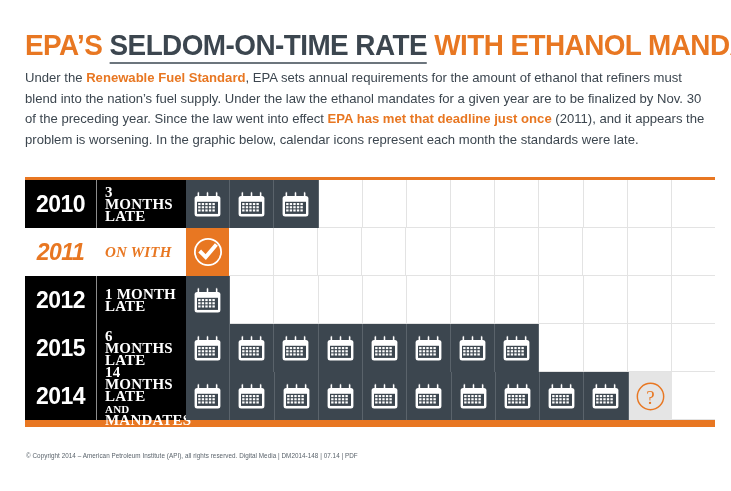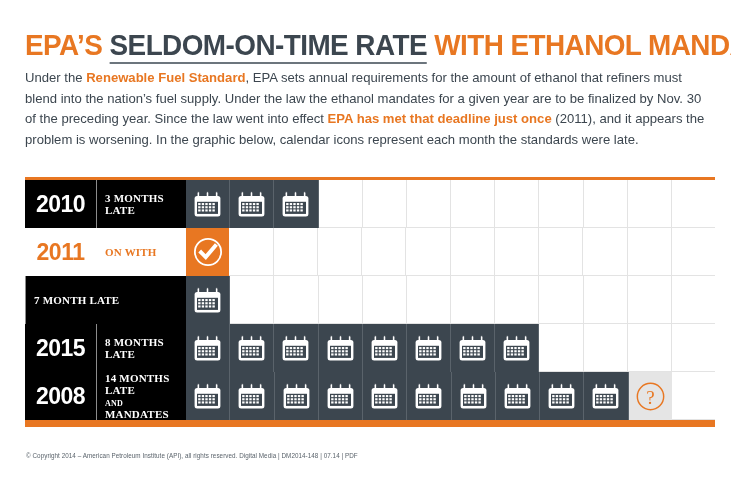--- a/index.html
+++ b/index.html
@@ -83,21 +83,21 @@
   }
 
   
   .label-block {
     display: flex;
     width: 161px;
     flex: 0 0 161px;
     background: #000000;
     align-items: center;
   }
-  .row.on-time .label-block { background: #ffffff; }
+  .row.on-time .label-block { background: #ffffff; font-style: italic; }
 
   .year {
     width: 71px;
     flex: 0 0 71px;
     text-align: center;
     font-size: 23px;
     font-weight: bold;
     color: #ffffff;
     letter-spacing: -0.5px;
   }
@@ -109,21 +109,21 @@
     background: rgba(255,255,255,0.55);
     flex: 0 0 1px;
   }
   .row.on-time .divider { background: #ffffff; }
 
   .status {
     flex: 1;
     padding-left: 8px;
     padding-right: 4px;
     font-family: "Liberation Serif", serif;
-    font-size: 11px;
+    font-size: 15px;
     font-weight: bold;
     color: #ffffff;
     font-variant: small-caps;
     letter-spacing: 0.2px;
     line-height: 12px;
   }
   .row.on-time .status { color: #E87722; }
 
   
   .cells {
@@ -319,22 +319,23 @@
             <div class="cell"></div>
             <div class="cell"></div>
             <div class="cell"></div>
             <div class="cell"></div>
             <div class="cell"></div>
             <div class="cell"></div>
           </div>
         </div>
         <div class="row">
           <div class="label-block">
+            <div class="year">2012</div>
             <div class="divider"></div>
-            <div class="status">7 MONTH LATE</div>
+            <div class="status">1 MONTH LATE</div>
           </div>
           <div class="cells">
             <div class="cell late">
               <svg class="cal" viewBox="0 0 28 27">
                 <rect x="3.2" y="0.8" width="2.6" height="6.2" rx="1.3" fill="#ffffff" stroke="#3C464F" stroke-width="0.9"></rect>
                 <rect x="12.7" y="0.8" width="2.6" height="6.2" rx="1.3" fill="#ffffff" stroke="#3C464F" stroke-width="0.9"></rect>
                 <rect x="22.2" y="0.8" width="2.6" height="6.2" rx="1.3" fill="#ffffff" stroke="#3C464F" stroke-width="0.9"></rect>
                 <rect x="0.6" y="5.2" width="26.8" height="21.2" rx="2.6" fill="#ffffff"></rect>
                 <rect x="3.1" y="11.2" width="21.8" height="12.6" fill="#3C464F"></rect>
                 <g fill="#ffffff">
@@ -366,21 +367,21 @@
             <div class="cell"></div>
             <div class="cell"></div>
             <div class="cell"></div>
             <div class="cell"></div>
           </div>
         </div>
         <div class="row">
           <div class="label-block">
             <div class="year">2015</div>
             <div class="divider"></div>
-            <div class="status">8 MONTHS LATE</div>
+            <div class="status">6 MONTHS LATE</div>
           </div>
           <div class="cells">
             <div class="cell late">
               <svg class="cal" viewBox="0 0 28 27">
                 <rect x="3.2" y="0.8" width="2.6" height="6.2" rx="1.3" fill="#ffffff" stroke="#3C464F" stroke-width="0.9"></rect>
                 <rect x="12.7" y="0.8" width="2.6" height="6.2" rx="1.3" fill="#ffffff" stroke="#3C464F" stroke-width="0.9"></rect>
                 <rect x="22.2" y="0.8" width="2.6" height="6.2" rx="1.3" fill="#ffffff" stroke="#3C464F" stroke-width="0.9"></rect>
                 <rect x="0.6" y="5.2" width="26.8" height="21.2" rx="2.6" fill="#ffffff"></rect>
                 <rect x="3.1" y="11.2" width="21.8" height="12.6" fill="#3C464F"></rect>
                 <g fill="#ffffff">
@@ -585,21 +586,21 @@
               </svg>
             </div>
             <div class="cell"></div>
             <div class="cell"></div>
             <div class="cell"></div>
             <div class="cell"></div>
           </div>
         </div>
         <div class="row">
           <div class="label-block">
-            <div class="year">2008</div>
+            <div class="year">2014</div>
             <div class="divider"></div>
             <div class="status">
               <div>14 MONTHS LATE</div>
               <div>and MANDATES</div>
             </div>
           </div>
           <div class="cells">
             <div class="cell late">
               <svg class="cal" viewBox="0 0 28 27">
                 <rect x="3.2" y="0.8" width="2.6" height="6.2" rx="1.3" fill="#ffffff" stroke="#3C464F" stroke-width="0.9"></rect>

